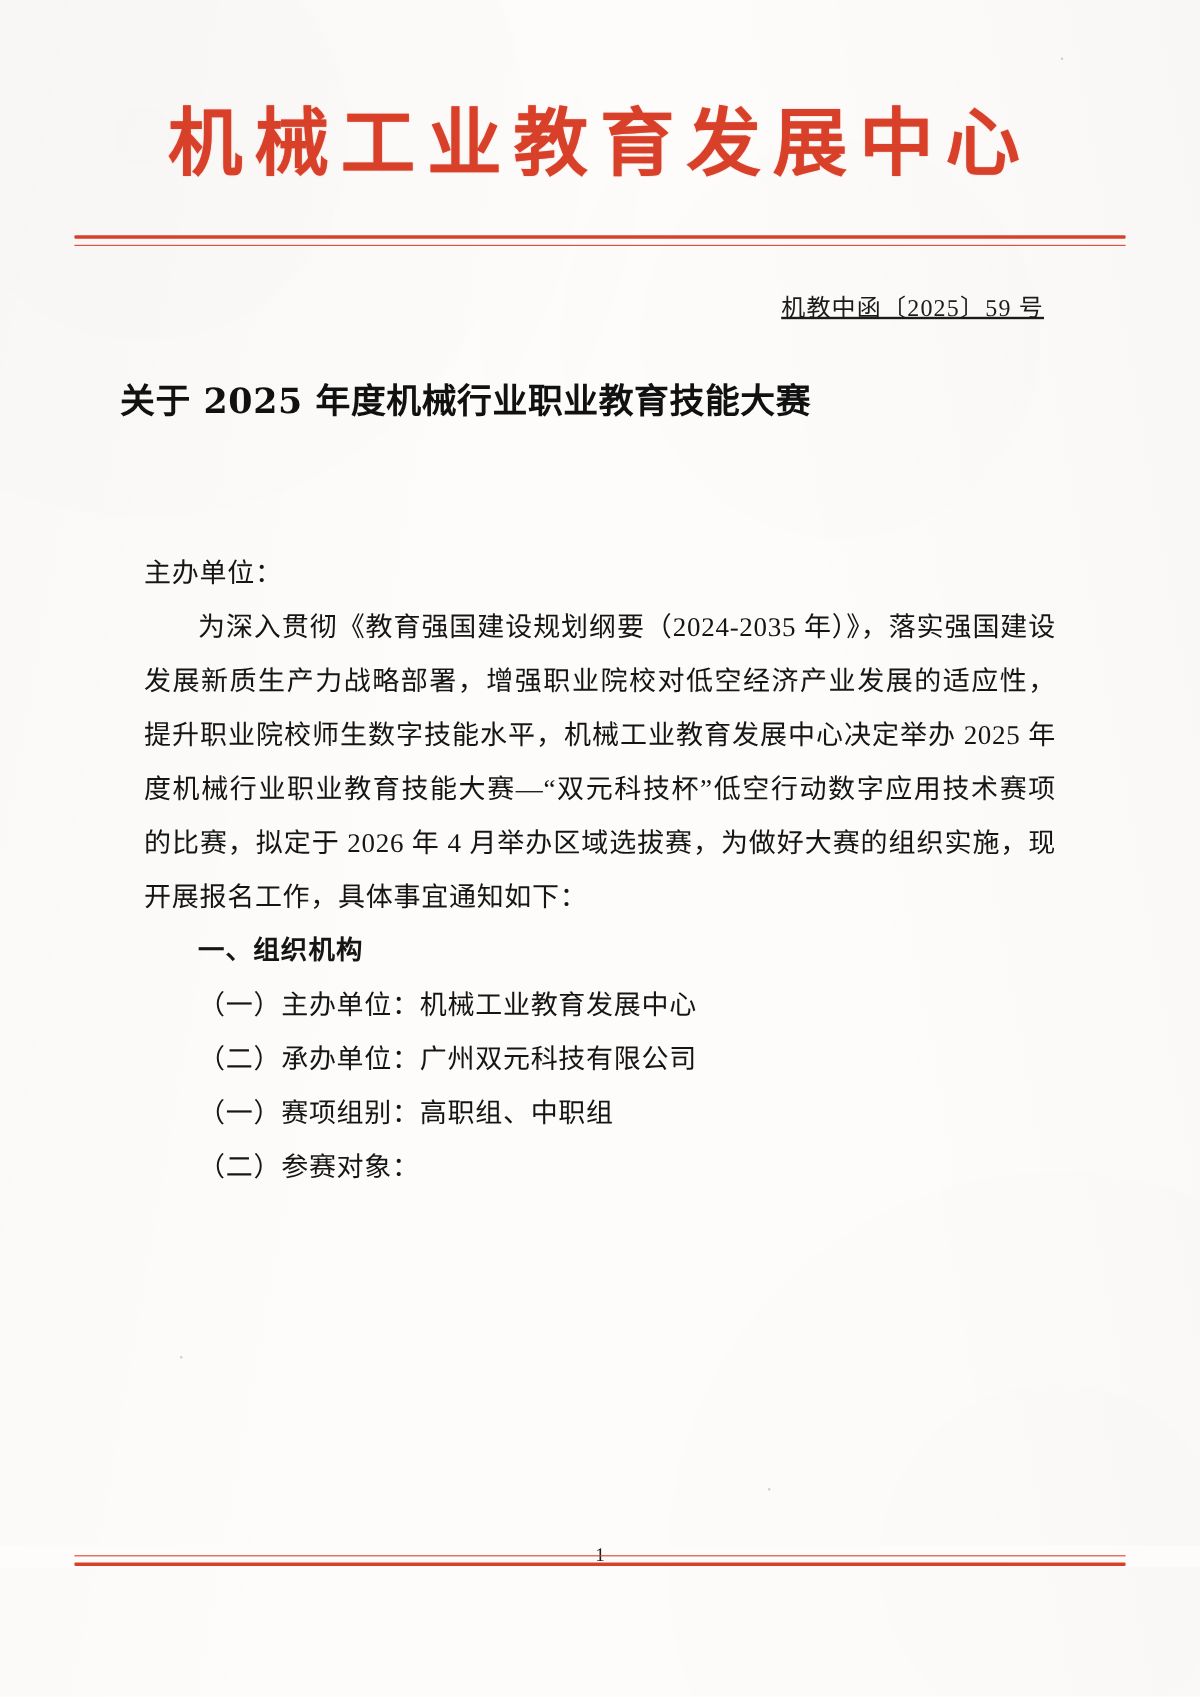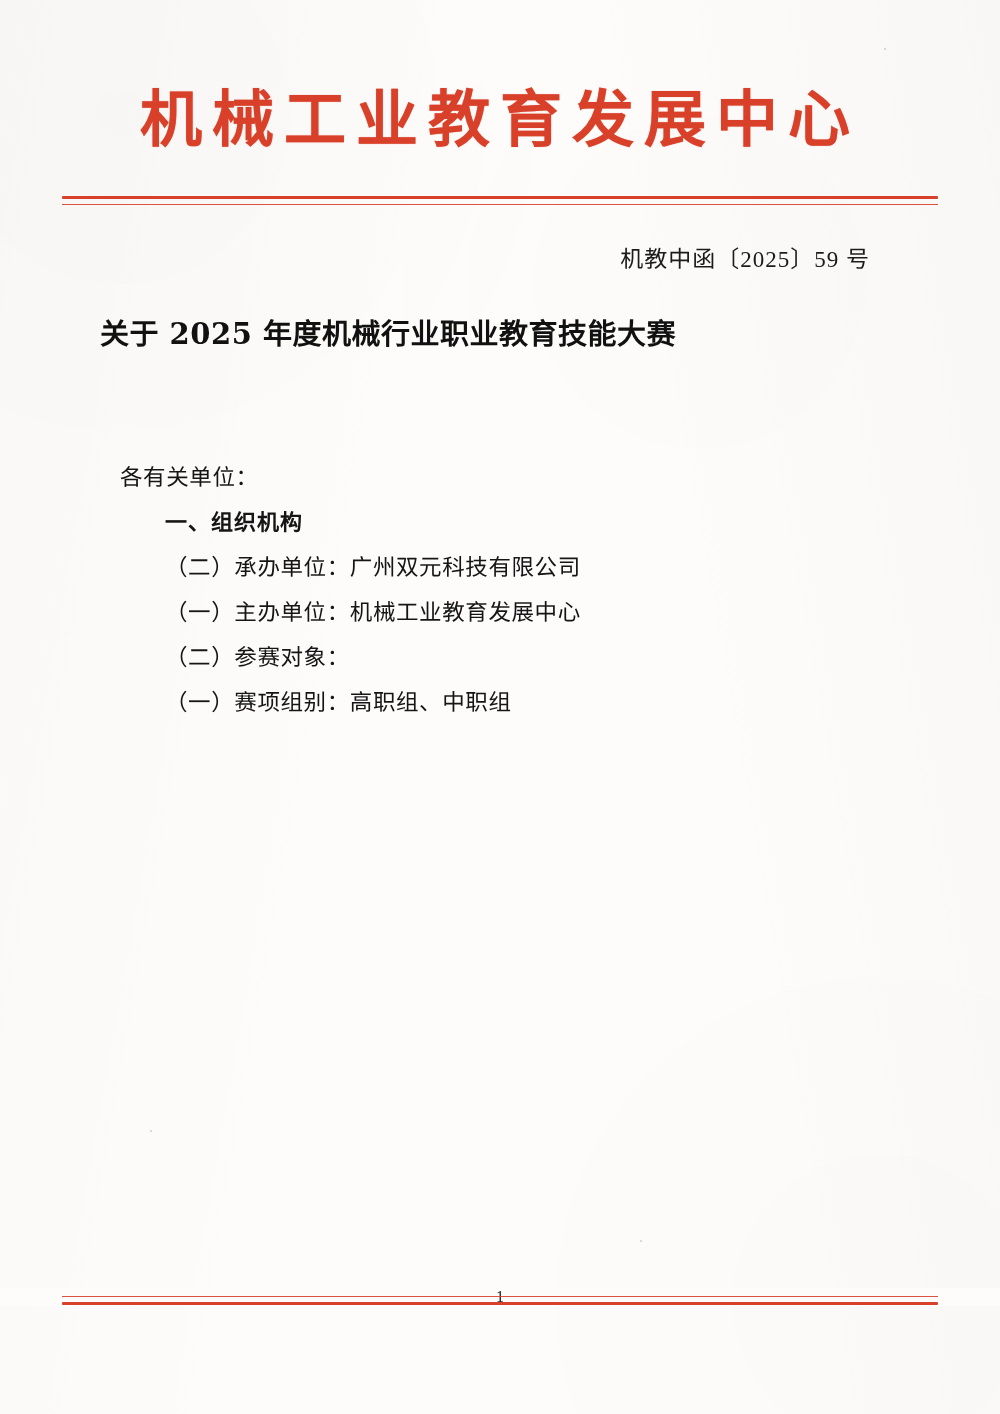--- a/index.html
+++ b/index.html
@@ -76,24 +76,25 @@
     background: #d8402a;
     margin-top: 5px;
     opacity: .9;
   }
 
   
   .doc-number {
     position: absolute;
     right: 130px;
     top: 240px;
-    font-size: 23px;
+    font-size: 20px;
     letter-spacing: 1px;
     color: #1b1b1b;
     white-space: nowrap;
+    text-decoration: underline;
   }
 
   
   .doc-title {
     position: absolute;
     left: 100px;
     top: 312px;
     width: 800px;
     font-family: "DejaVu Serif", "Liberation Serif", serif;
     font-weight: 700;
@@ -183,26 +184,27 @@
       <div class="rule-thin"></div>
     </div>
 
     <div class="doc-number">机教中函〔2025〕59 号</div>
 
     <div class="doc-title">
       <span class="line">关于 2025 年度机械行业职业教育技能大赛</span>
     </div>
 
     <div class="body-text">
-      <p>各有关单位：</p>
+      <p>主办单位：</p>
+      <p class="indent2 just-all">为深入贯彻《教育强国建设规划纲要（2024-2035 年）》，落实强国建设发展新质生产力战略部署，增强职业院校对低空经济产业发展的适应性，提升职业院校师生数字技能水平，机械工业教育发展中心决定举办 2025 年度机械行业职业教育技能大赛—“双元科技杯”低空行动数字应用技术赛项的比赛，拟定于 2026 年 4 月举办区域选拔赛，为做好大赛的组织实施，现开展报名工作，具体事宜通知如下：</p>
       <p class="section-heading">一、组织机构</p>
+      <p class="indent2">（一）主办单位：机械工业教育发展中心</p>
       <p class="indent2">（二）承办单位：广州双元科技有限公司</p>
-      <p class="indent2">（一）主办单位：机械工业教育发展中心</p>
+      <p class="indent2">（一）赛项组别：高职组、中职组</p>
       <p class="indent2">（二）参赛对象：</p>
-      <p class="indent2">（一）赛项组别：高职组、中职组</p>
     </div>
 
     <div class="page-number">
       <span>1</span>
     </div>
 
     <div class="footer-rules">
       <div class="rule-thin"></div>
       <div class="rule-thick"></div>
     </div>

